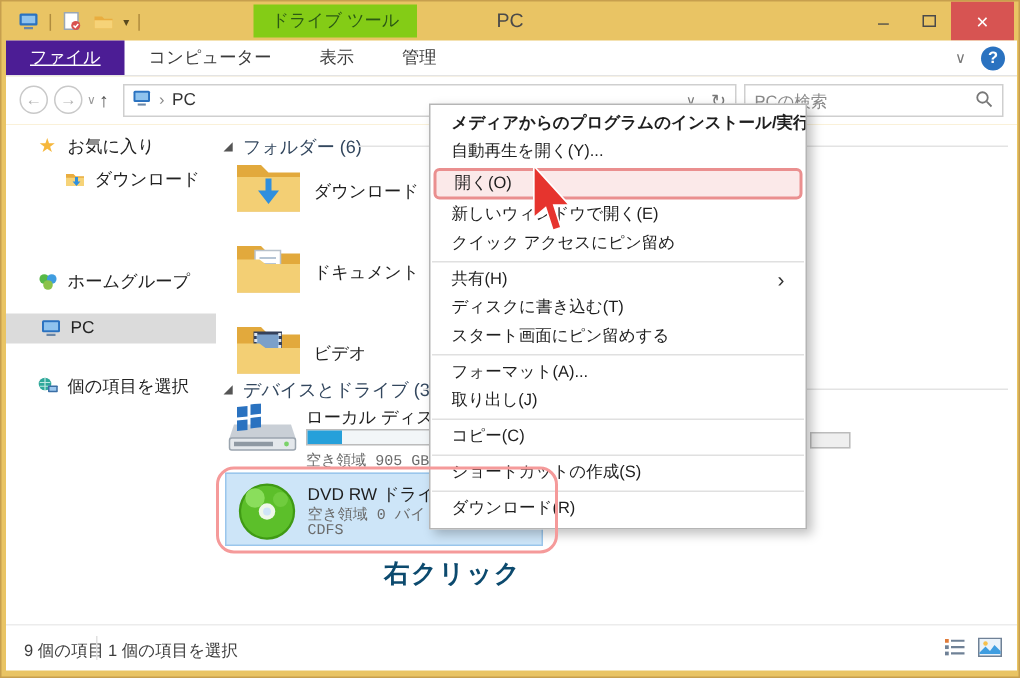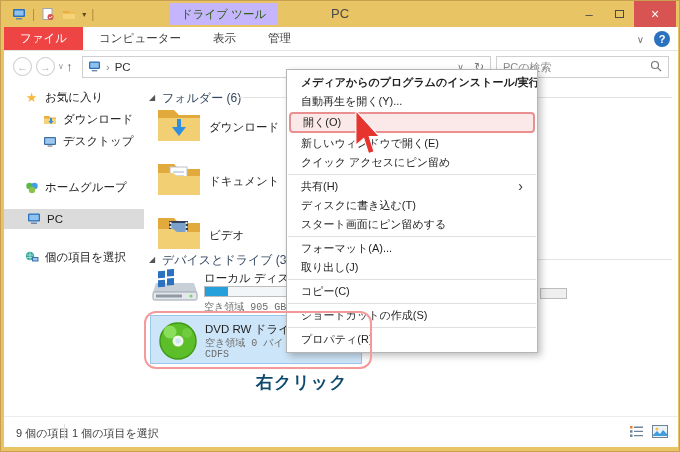--- a/index.html
+++ b/index.html
@@ -6,31 +6,31 @@
   html,body { width:680px; height:452px; }
   body { font-family: "Liberation Sans", "DejaVu Sans", sans-serif; }
   .window { position:relative; width:680px; height:452px; background:#e9c464; border:1px solid #c79f4e; overflow:hidden; }
 
   
   .titlebar { position:absolute; left:0; top:0; width:100%; height:26px; }
   .qat { position:absolute; left:10px; top:5px; display:flex; align-items:center; gap:5px; }
   .qat .sep { color:#b08c3e; font-size:12px; }
   .qat-btn { width:16px; height:16px; display:flex; align-items:center; justify-content:center; }
   .qat .dd { font-size:8px; color:#5a4a1e; }
-  .drive-tools { position:absolute; left:168px; top:2px; height:22px; padding:0 12px; background:#c4b5fd; color:#2c5a14; font-size:11.5px; line-height:22px; }
+  .drive-tools { position:absolute; left:168px; top:2px; height:22px; padding:0 12px; background:#84cc16; color:#2c5a14; font-size:11.5px; line-height:22px; }
   .win-title { position:absolute; left:0; right:0; top:5px; text-align:center; font-size:13px; color:#4a4a4a; }
   .winbtns { position:absolute; right:3px; top:0; height:26px; display:flex; }
   .wbtn { width:30px; height:26px; display:flex; align-items:center; justify-content:center; font-size:13px; color:#4a4a4a; }
   .wbtn .maxbox { width:9px; height:8px; border:1.5px solid #4a4a4a; }
   .wbtn.close { width:42px; background:#d75452; color:#fff; font-size:14px; }
 
   
   .tabstrip { position:absolute; left:3px; top:26px; width:674px; height:24px; background:#fff; border-bottom:1px solid #e4e4e4; display:flex; align-items:stretch; }
   .tab { padding:0 16px; font-size:11.5px; color:#3a3a3a; display:flex; align-items:center; }
-  .tab.active { background:#ef4444; color:#fff; }
+  .tab.active { background:#4c1d95; color:#fff;text-decoration:underline; }
   .ribbon-right { position:absolute; right:8px; top:0; height:24px; display:flex; align-items:center; gap:10px; }
   .chev { font-size:10px; color:#777; }
   .helpdot { width:16px; height:16px; border-radius:50%; background:#2a72c0; color:#fff; font-size:11px; font-weight:bold; display:flex; align-items:center; justify-content:center; }
 
   
   .addrrow { position:absolute; left:3px; top:50px; width:674px; height:32px; background:#fff; }
   .navbtn { position:absolute; top:6px; width:19px; height:19px; border:1px solid #c9c9c9; border-radius:50%; color:#b5b5b5; font-size:11px; display:flex; align-items:center; justify-content:center; }
   .navbtn.b { left:9px; } .navbtn.f { left:32px; }
   .nav-dd { position:absolute; left:54px; top:11px; font-size:8px; color:#999; }
   .upbtn { position:absolute; left:62px; top:8px; font-size:13px; color:#555; }
@@ -175,30 +175,20 @@
       </div>
       <div class="nav-item" style="left:38px; top:26px;">
         <span class="ic">
           <svg width="14" height="11" viewBox="0 0 14 11">
               <path d="M1 2 h5 l1.5 1.5 H13 V10 H1 Z" fill="#e9ad3f"></path>
               <path d="M1 4.5 H13 V10 H1 Z" fill="#f6d378"></path>
               <path d="M7 4 v3 h-1.6 l2.6 3 2.6-3 H9 v-3 Z" fill="#2f8fde"></path>
             </svg>
         </span>
         <span>ダウンロード</span>
-      </div>
-      <div class="nav-item" style="left:38px; top:48px;">
-        <span class="ic">
-          <svg width="14" height="11" viewBox="0 0 14 11">
-              <rect x="1" y="1" width="12" height="8" rx="1" fill="#3a6ea5"></rect>
-              <rect x="2.2" y="2.2" width="9.6" height="5.6" fill="#9cc7ee"></rect>
-              <rect x="4.5" y="9.4" width="5" height="1.3" fill="#8a8a8a"></rect>
-            </svg>
-        </span>
-        <span>デスクトップ</span>
       </div>
       <div class="nav-item" style="left:20px; top:94px;">
         <span class="ic">
           <svg width="14" height="13" viewBox="0 0 14 13">
               <circle cx="4.5" cy="5" r="3.2" fill="#57b947"></circle>
               <circle cx="9.5" cy="5" r="3.2" fill="#3f9de0"></circle>
               <circle cx="7" cy="9" r="3.2" fill="#8bc34a"></circle>
             </svg>
         </span>
         <span>ホームグループ</span>
@@ -331,21 +321,21 @@
     <div class="mi">ディスクに書き込む(T)</div>
     <div class="mi">スタート画面にピン留めする</div>
     <div class="msep"></div>
     <div class="mi">フォーマット(A)...</div>
     <div class="mi">取り出し(J)</div>
     <div class="msep"></div>
     <div class="mi">コピー(C)</div>
     <div class="msep"></div>
     <div class="mi">ショートカットの作成(S)</div>
     <div class="msep"></div>
-    <div class="mi">プロパティ(R)</div>
+    <div class="mi">ダウンロード(R)</div>
   </div>
 
   <div class="cursor">
     <svg width="34" height="46" viewBox="0 0 22 38">
       <path d="M1 0.5 L1 29 L7.5 23.5 L11.5 36 L16 34.5 L12 22 L20.5 22 Z" fill="#e6342e" stroke="#ffffff" stroke-width="0.9"></path>
     </svg>
   </div>
 
   <div class="statusbar">
     <span class="sb-text" style="left:12px;">9 個の項目</span>

